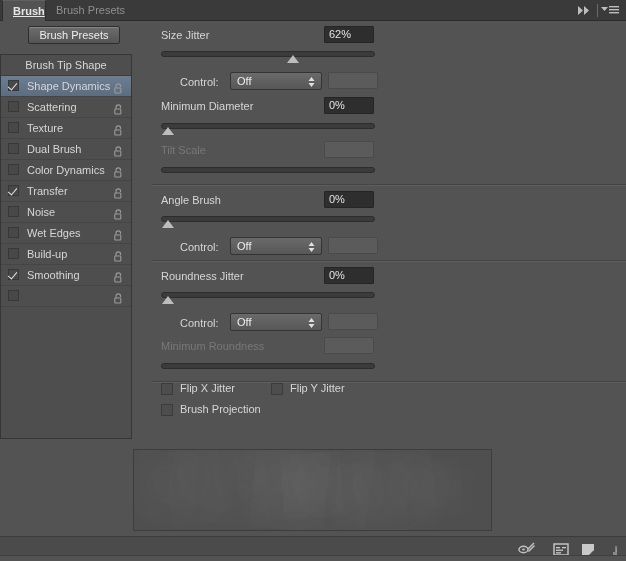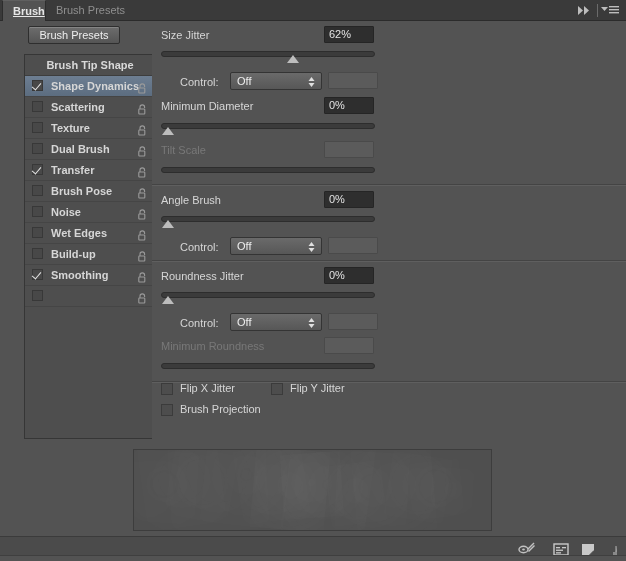--- a/index.html
+++ b/index.html
@@ -66,25 +66,24 @@
     color: #eeeeee;
     font-size: 11px;
     line-height: 17px;
     text-align: center;
     box-sizing: border-box;
     box-shadow: inset 0 1px 0 #858585;
     cursor: default;
   }
 
   #brush-list {
-    position: absolute; left: 24px; top: 54px; width: 132px; height: 385px;
+    position: absolute; left: 0; top: 54px; width: 132px; height: 385px;
     background: #4e4e4e;
     border: 1px solid #363636;
     box-sizing: border-box;
-    font-weight: bold;
   }
   #list-header {
     height: 20px; line-height: 20px;
     text-align: center;
     color: #d9d9d9;
     font-size: 11px;
     border-bottom: 1px solid #3d3d3d;
     background: #4e4e4e;
   }
   .list-row {
@@ -303,30 +302,30 @@
       </div>
       <div class="list-row">
         <span class="chk"></span>
         <span class="row-label">Dual Brush</span>
         <span class="lock"><svg width="9" height="11" viewBox="0 0 9 11">
             <path d="M2 5 V3.2 A2.3 2.3 0 0 1 6.6 3.2 V4" fill="none" stroke="#9a9a9a" stroke-width="1.1"></path>
             <rect x="0.8" y="5" width="6" height="5" rx="0.7" fill="none" stroke="#9a9a9a" stroke-width="1.1"></rect>
           </svg></span>
       </div>
       <div class="list-row">
+        <span class="chk"></span>
+        <span class="row-label">Color Dynamics</span>
+        <span class="lock"><svg width="9" height="11" viewBox="0 0 9 11">
+            <path d="M2 5 V3.2 A2.3 2.3 0 0 1 6.6 3.2 V4" fill="none" stroke="#9a9a9a" stroke-width="1.1"></path>
+            <rect x="0.8" y="5" width="6" height="5" rx="0.7" fill="none" stroke="#9a9a9a" stroke-width="1.1"></rect>
+          </svg></span>
+      </div>
+      <div class="list-row">
         <span class="chk on"></span>
         <span class="row-label">Transfer</span>
-        <span class="lock"><svg width="9" height="11" viewBox="0 0 9 11">
-            <path d="M2 5 V3.2 A2.3 2.3 0 0 1 6.6 3.2 V4" fill="none" stroke="#9a9a9a" stroke-width="1.1"></path>
-            <rect x="0.8" y="5" width="6" height="5" rx="0.7" fill="none" stroke="#9a9a9a" stroke-width="1.1"></rect>
-          </svg></span>
-      </div>
-      <div class="list-row">
-        <span class="chk"></span>
-        <span class="row-label">Brush Pose</span>
         <span class="lock"><svg width="9" height="11" viewBox="0 0 9 11">
             <path d="M2 5 V3.2 A2.3 2.3 0 0 1 6.6 3.2 V4" fill="none" stroke="#9a9a9a" stroke-width="1.1"></path>
             <rect x="0.8" y="5" width="6" height="5" rx="0.7" fill="none" stroke="#9a9a9a" stroke-width="1.1"></rect>
           </svg></span>
       </div>
       <div class="list-row">
         <span class="chk"></span>
         <span class="row-label">Noise</span>
         <span class="lock"><svg width="9" height="11" viewBox="0 0 9 11">
             <path d="M2 5 V3.2 A2.3 2.3 0 0 1 6.6 3.2 V4" fill="none" stroke="#9a9a9a" stroke-width="1.1"></path>

